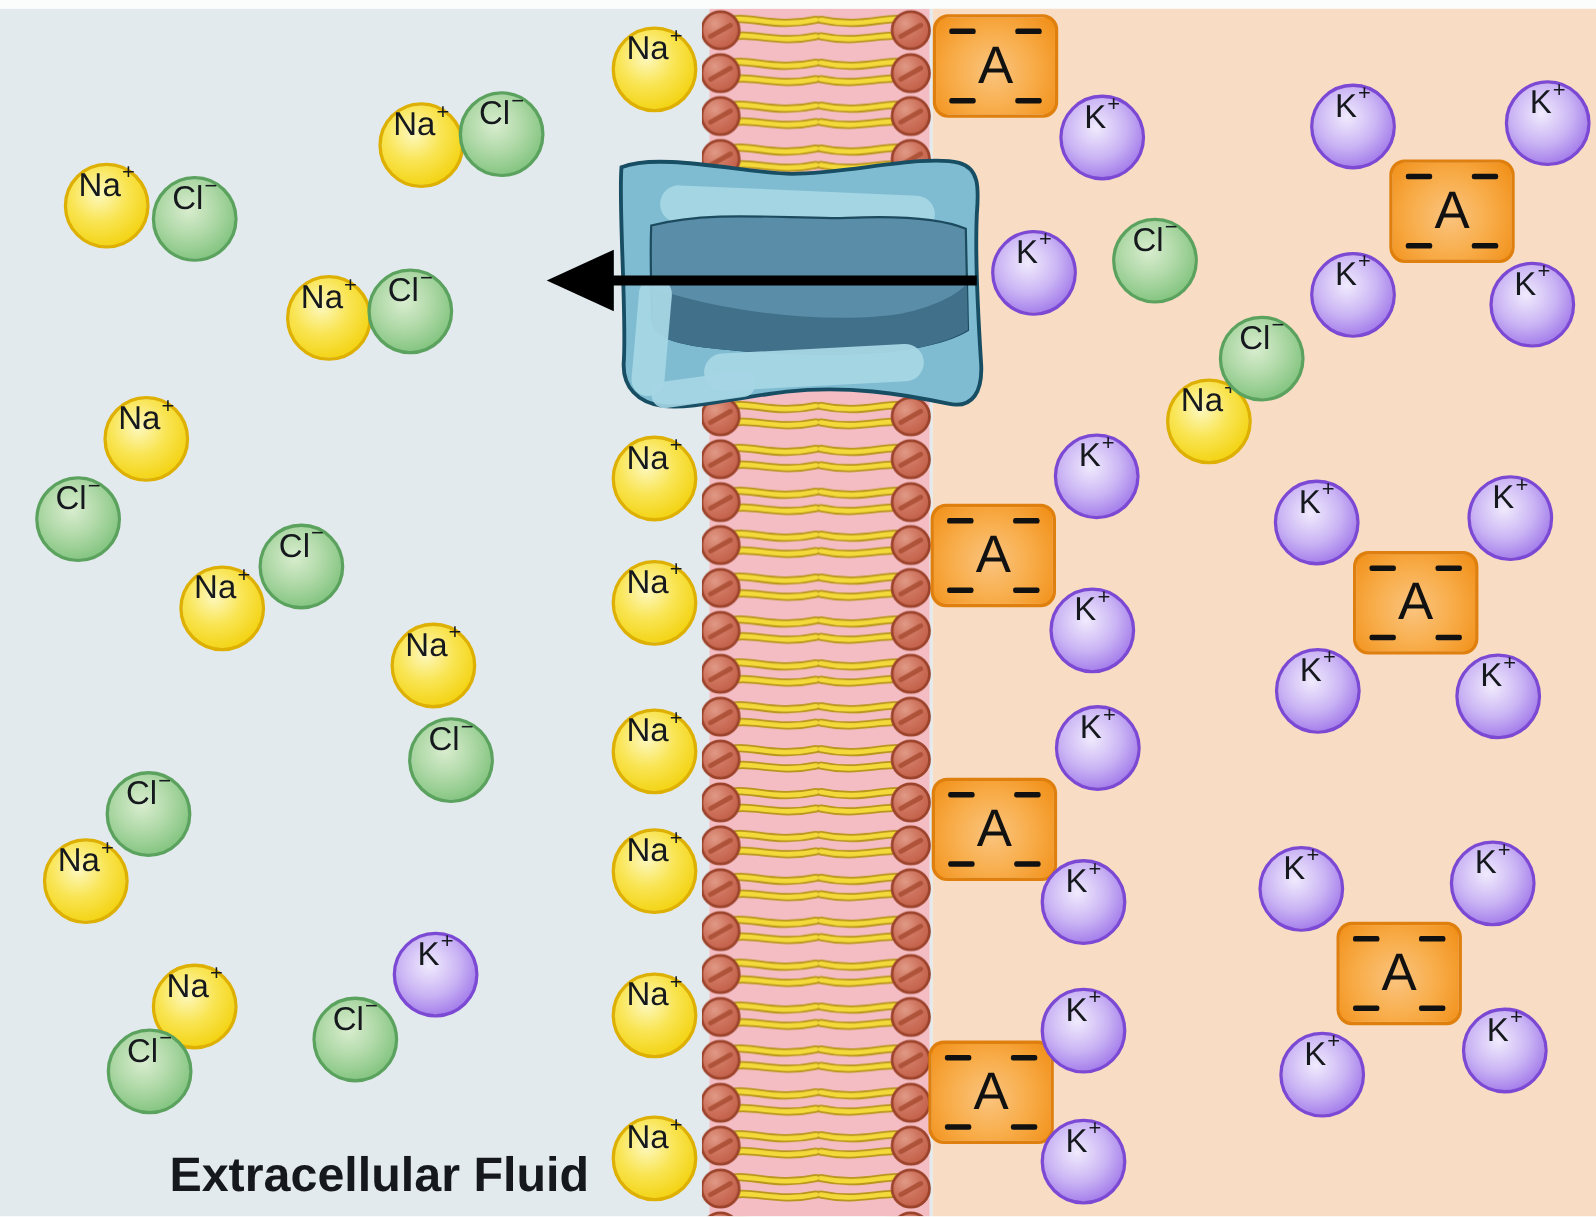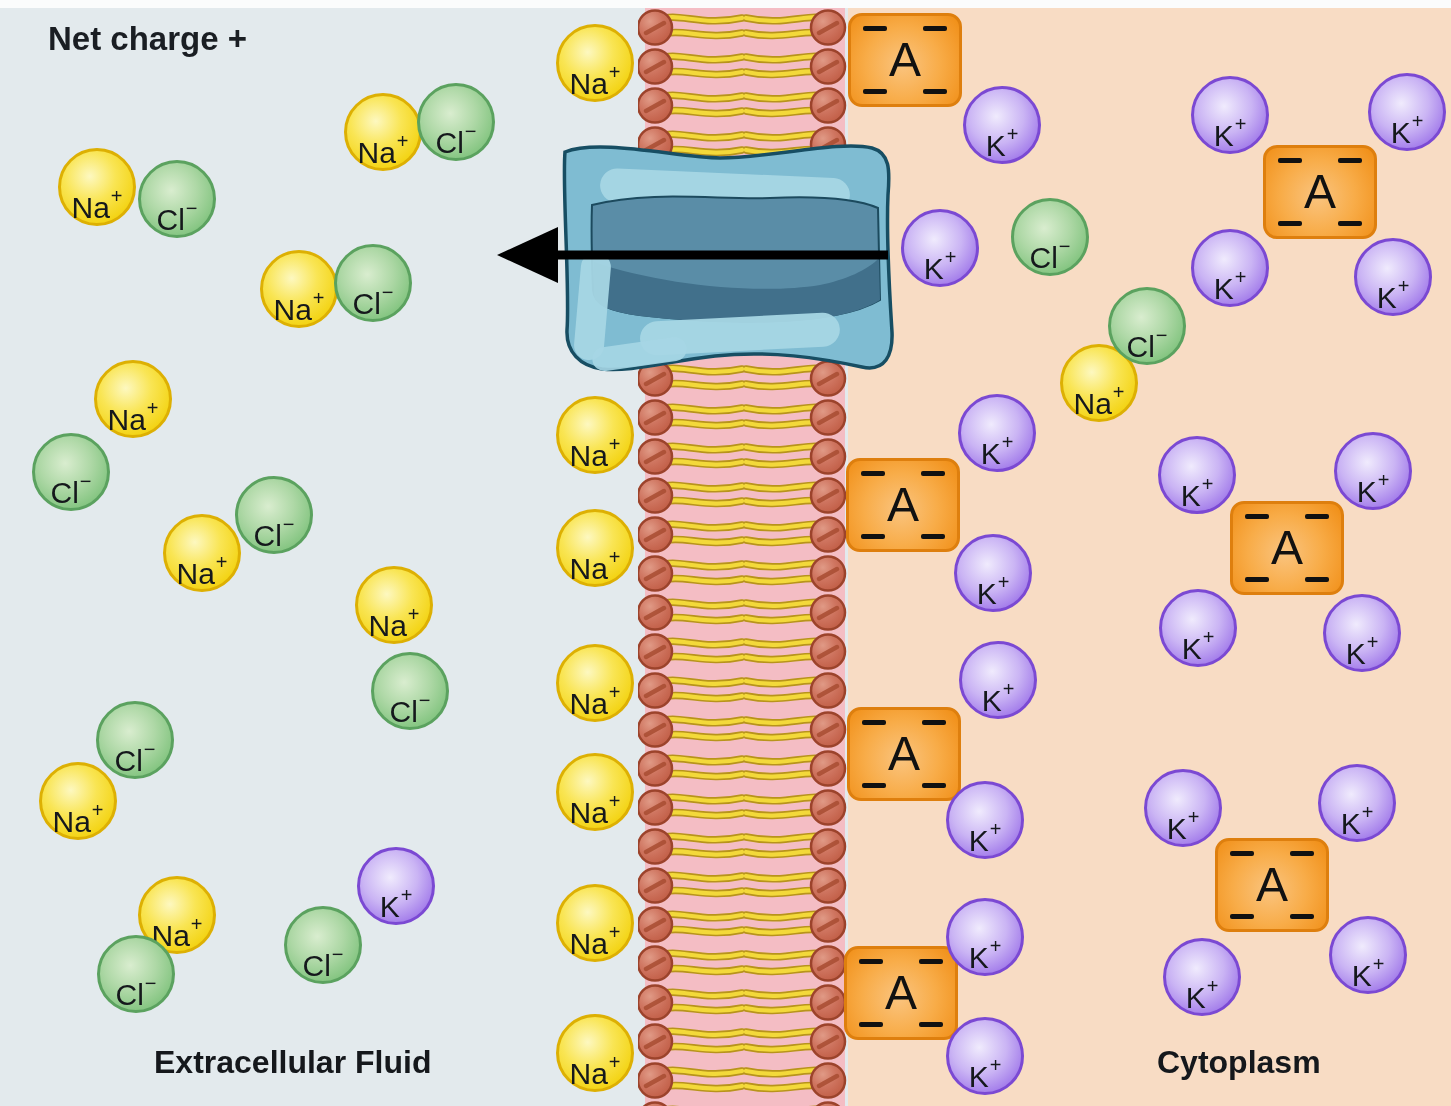--- a/index.html
+++ b/index.html
@@ -5,26 +5,26 @@
   html,body{margin:0;padding:0;background:#fff;}
   .stage{position:relative;width:1451px;height:1106px;overflow:hidden;
          font-family:"Liberation Sans",sans-serif;background:#fff;}
   .bg-left{position:absolute;left:0;top:0;width:848px;height:1106px;background:#e3eaed;}
   .bg-right{position:absolute;left:848px;top:0;width:603px;height:1106px;background:#f8dcc4;}
   .top-strip{position:absolute;left:0;top:0;width:1451px;height:8px;background:#fbfcfc;z-index:4;}
   .membrane-svg{position:absolute;left:0;top:0;z-index:1;}
   .net-charge{position:absolute;font-size:33px;font-weight:600;color:#1a1e23;z-index:6;white-space:nowrap;}
   .net-left{left:48px;top:20px;}
   .net-right{left:988px;top:22px;}
-  .region-label{position:absolute;font-size:32px;font-weight:700;color:#15181c;z-index:6;white-space:nowrap;}
+  .region-label{position:absolute;font-size:44px;font-weight:700;color:#15181c;z-index:6;white-space:nowrap;}
   .region-left{left:154px;top:1044px;}
   .region-right{left:1157px;top:1044px;}
   #particles{position:absolute;left:0;top:0;width:100%;height:100%;z-index:3;}
   .ion{position:absolute;width:78px;height:78px;border-radius:50%;display:flex;
-       align-items:flex-end;justify-content:center;box-sizing:border-box;color:#15181c;}
+       align-items:flex-start;justify-content:center;box-sizing:border-box;color:#15181c;}
   .ion .lbl{font-size:30px;font-weight:500;line-height:1;}
   .ion .lbl sup{font-size:20px;position:relative;top:-4px;margin-left:1px;font-weight:500;}
   .ion-na{background:radial-gradient(circle at 40% 35%, #fdf8c0 0%, #f9e554 40%, #f3d312 78%, #eec908 100%);
           border:3px solid #ddb003;}
   .ion-cl{background:radial-gradient(circle at 42% 38%, #d9edcf 0%, #aed8a6 42%, #82c47f 78%, #6fb56f 100%);
           border:3px solid #5ba25f;}
   .ion-k{background:radial-gradient(circle at 42% 38%, #f0ebfd 0%, #cab4f4 45%, #9d74e9 82%, #8b5ce2 100%);
          border:3px solid #7b49d3;}
   .anion{position:absolute;width:114px;height:94px;border-radius:14px;box-sizing:border-box;
          background:radial-gradient(circle at 48% 55%, #fac47f 0%, #f8ac48 50%, #f29420 88%, #ef8d12 100%);
@@ -288,16 +288,14 @@
     <span class="lbl"><span>K</span><sup>+</sup></span>
   </div>
       <div class="ion ion-k" style="left: 1329px; top: 916px;">
     <span class="lbl"><span>K</span><sup>+</sup></span>
   </div>
       <div class="ion ion-k" style="left: 946px; top: 1017px;">
     <span class="lbl"><span>K</span><sup>+</sup></span>
   </div>
     </div>
 
-  <div class="net-charge net-left">Net charge +</div>
   <div class="region-label region-left">Extracellular Fluid</div>
-  <div class="region-label region-right">Cytoplasm</div>
 </div>
 
 </body></html>

